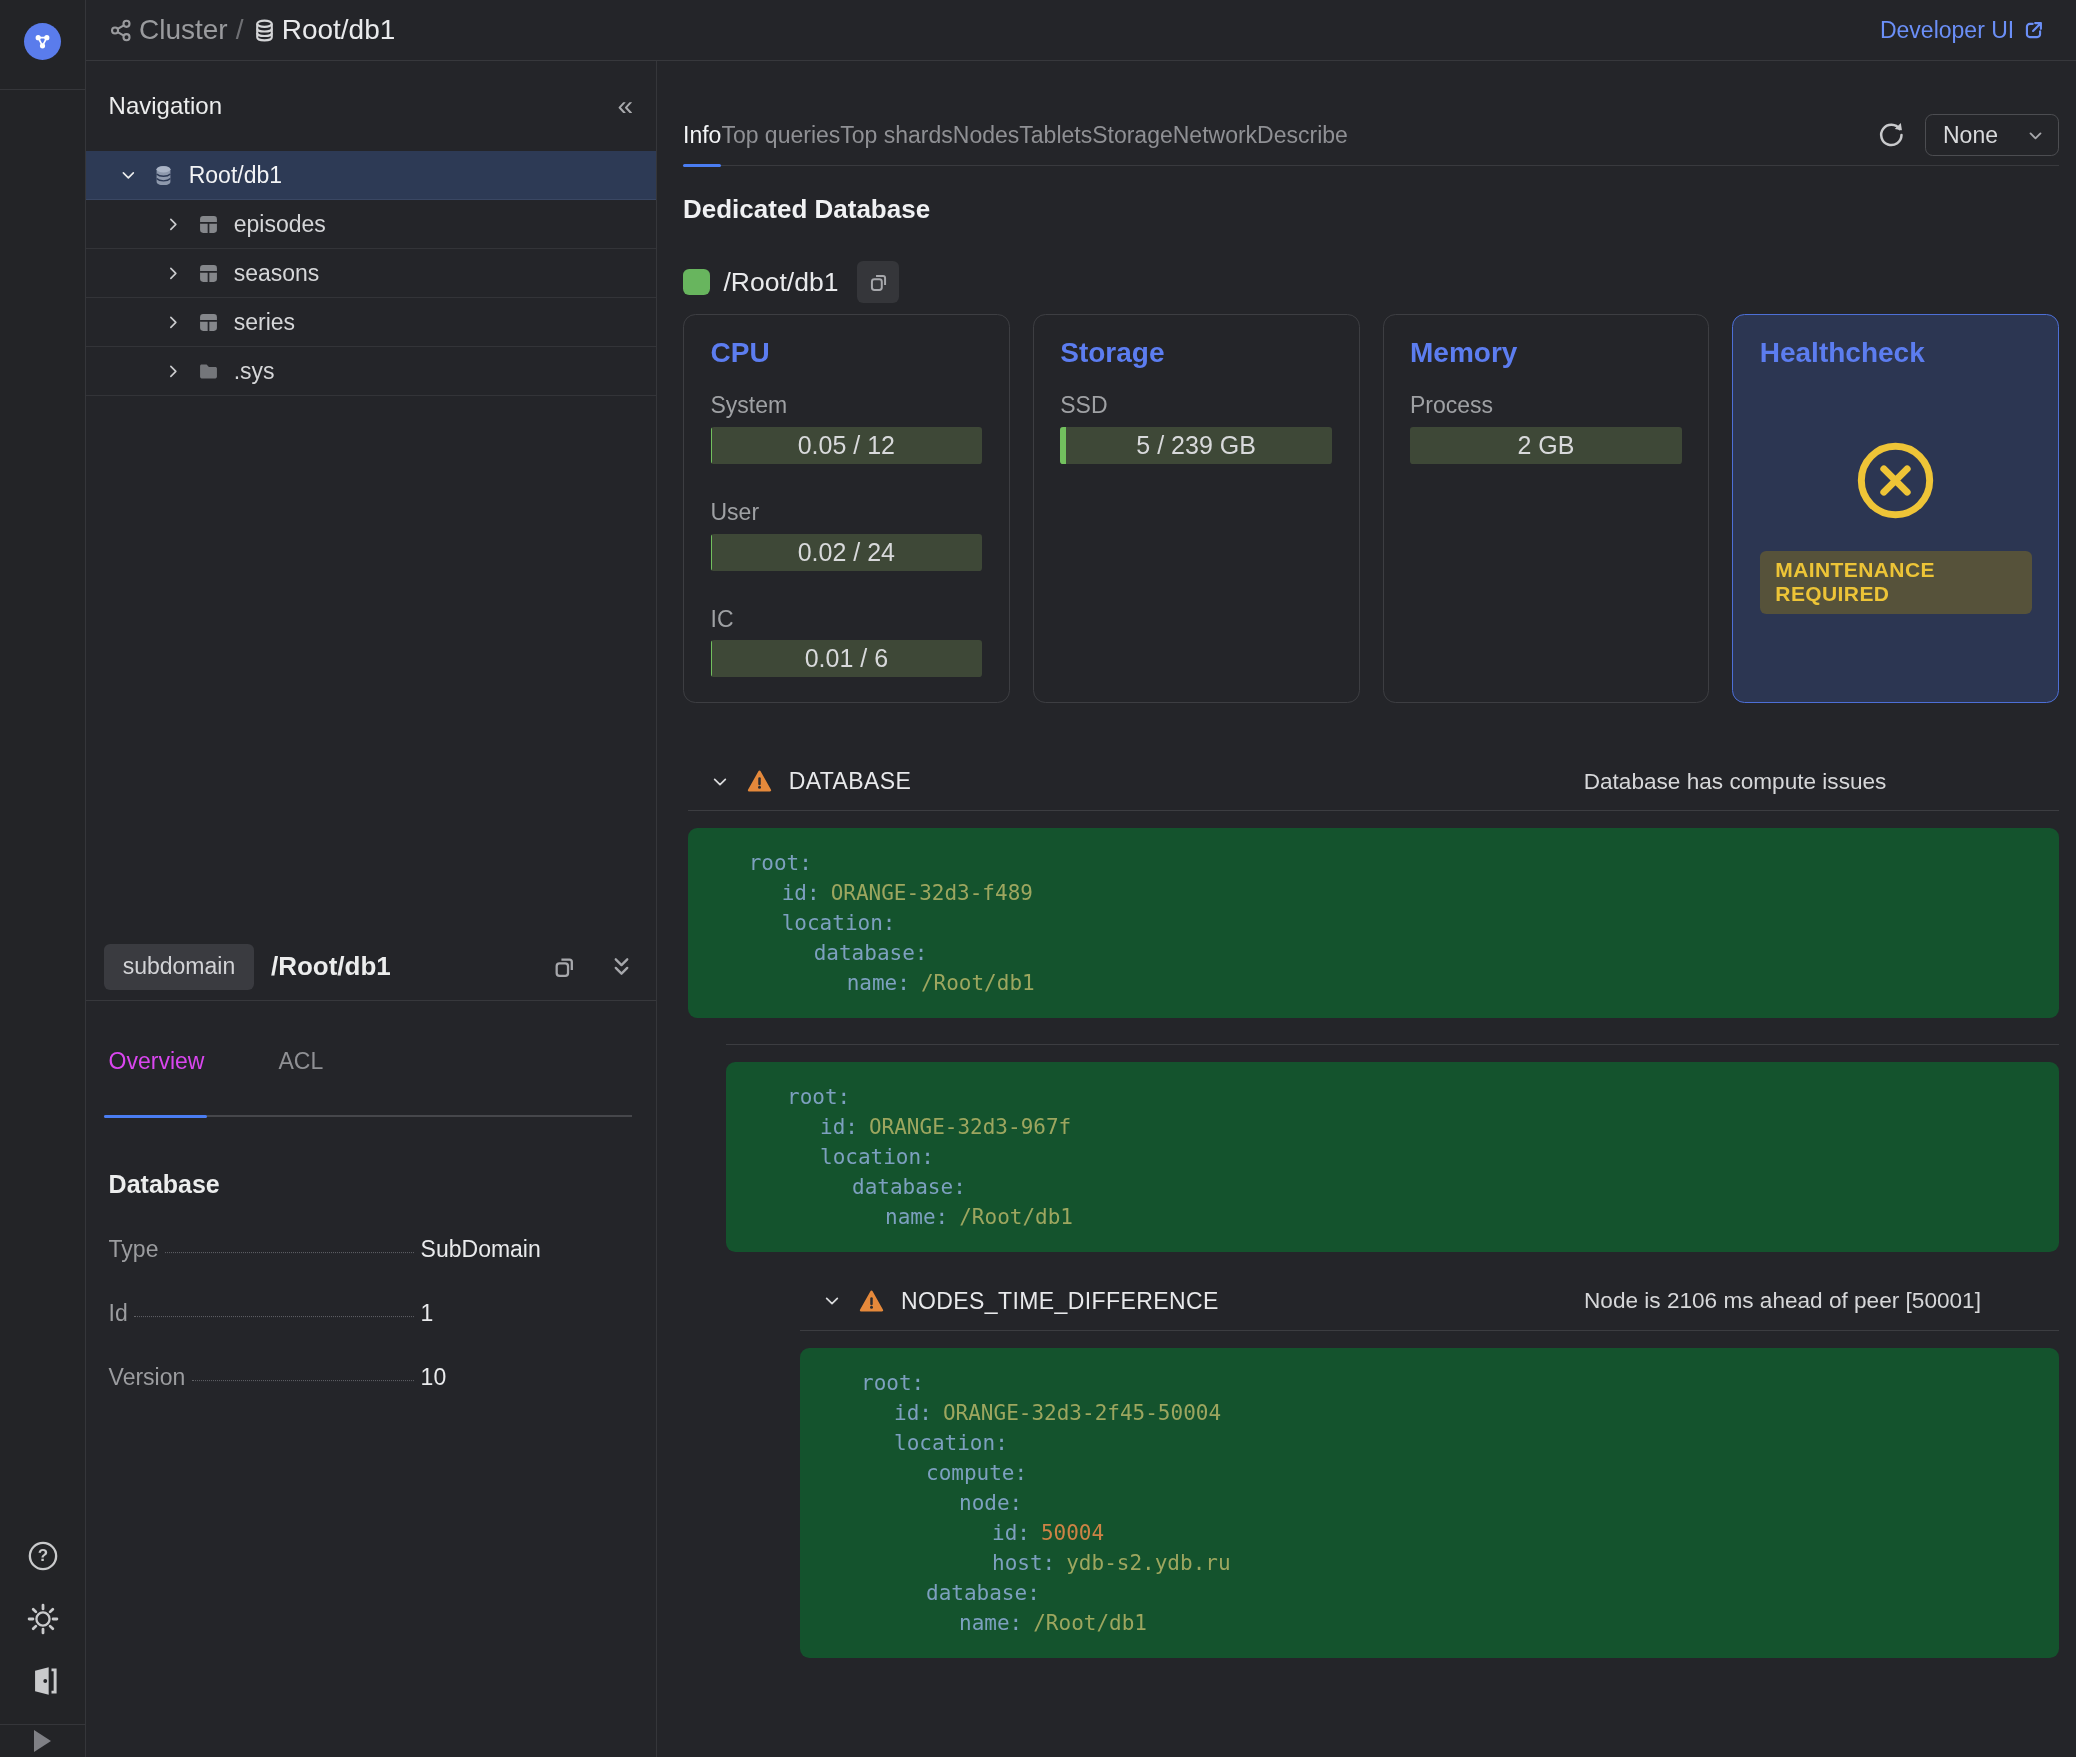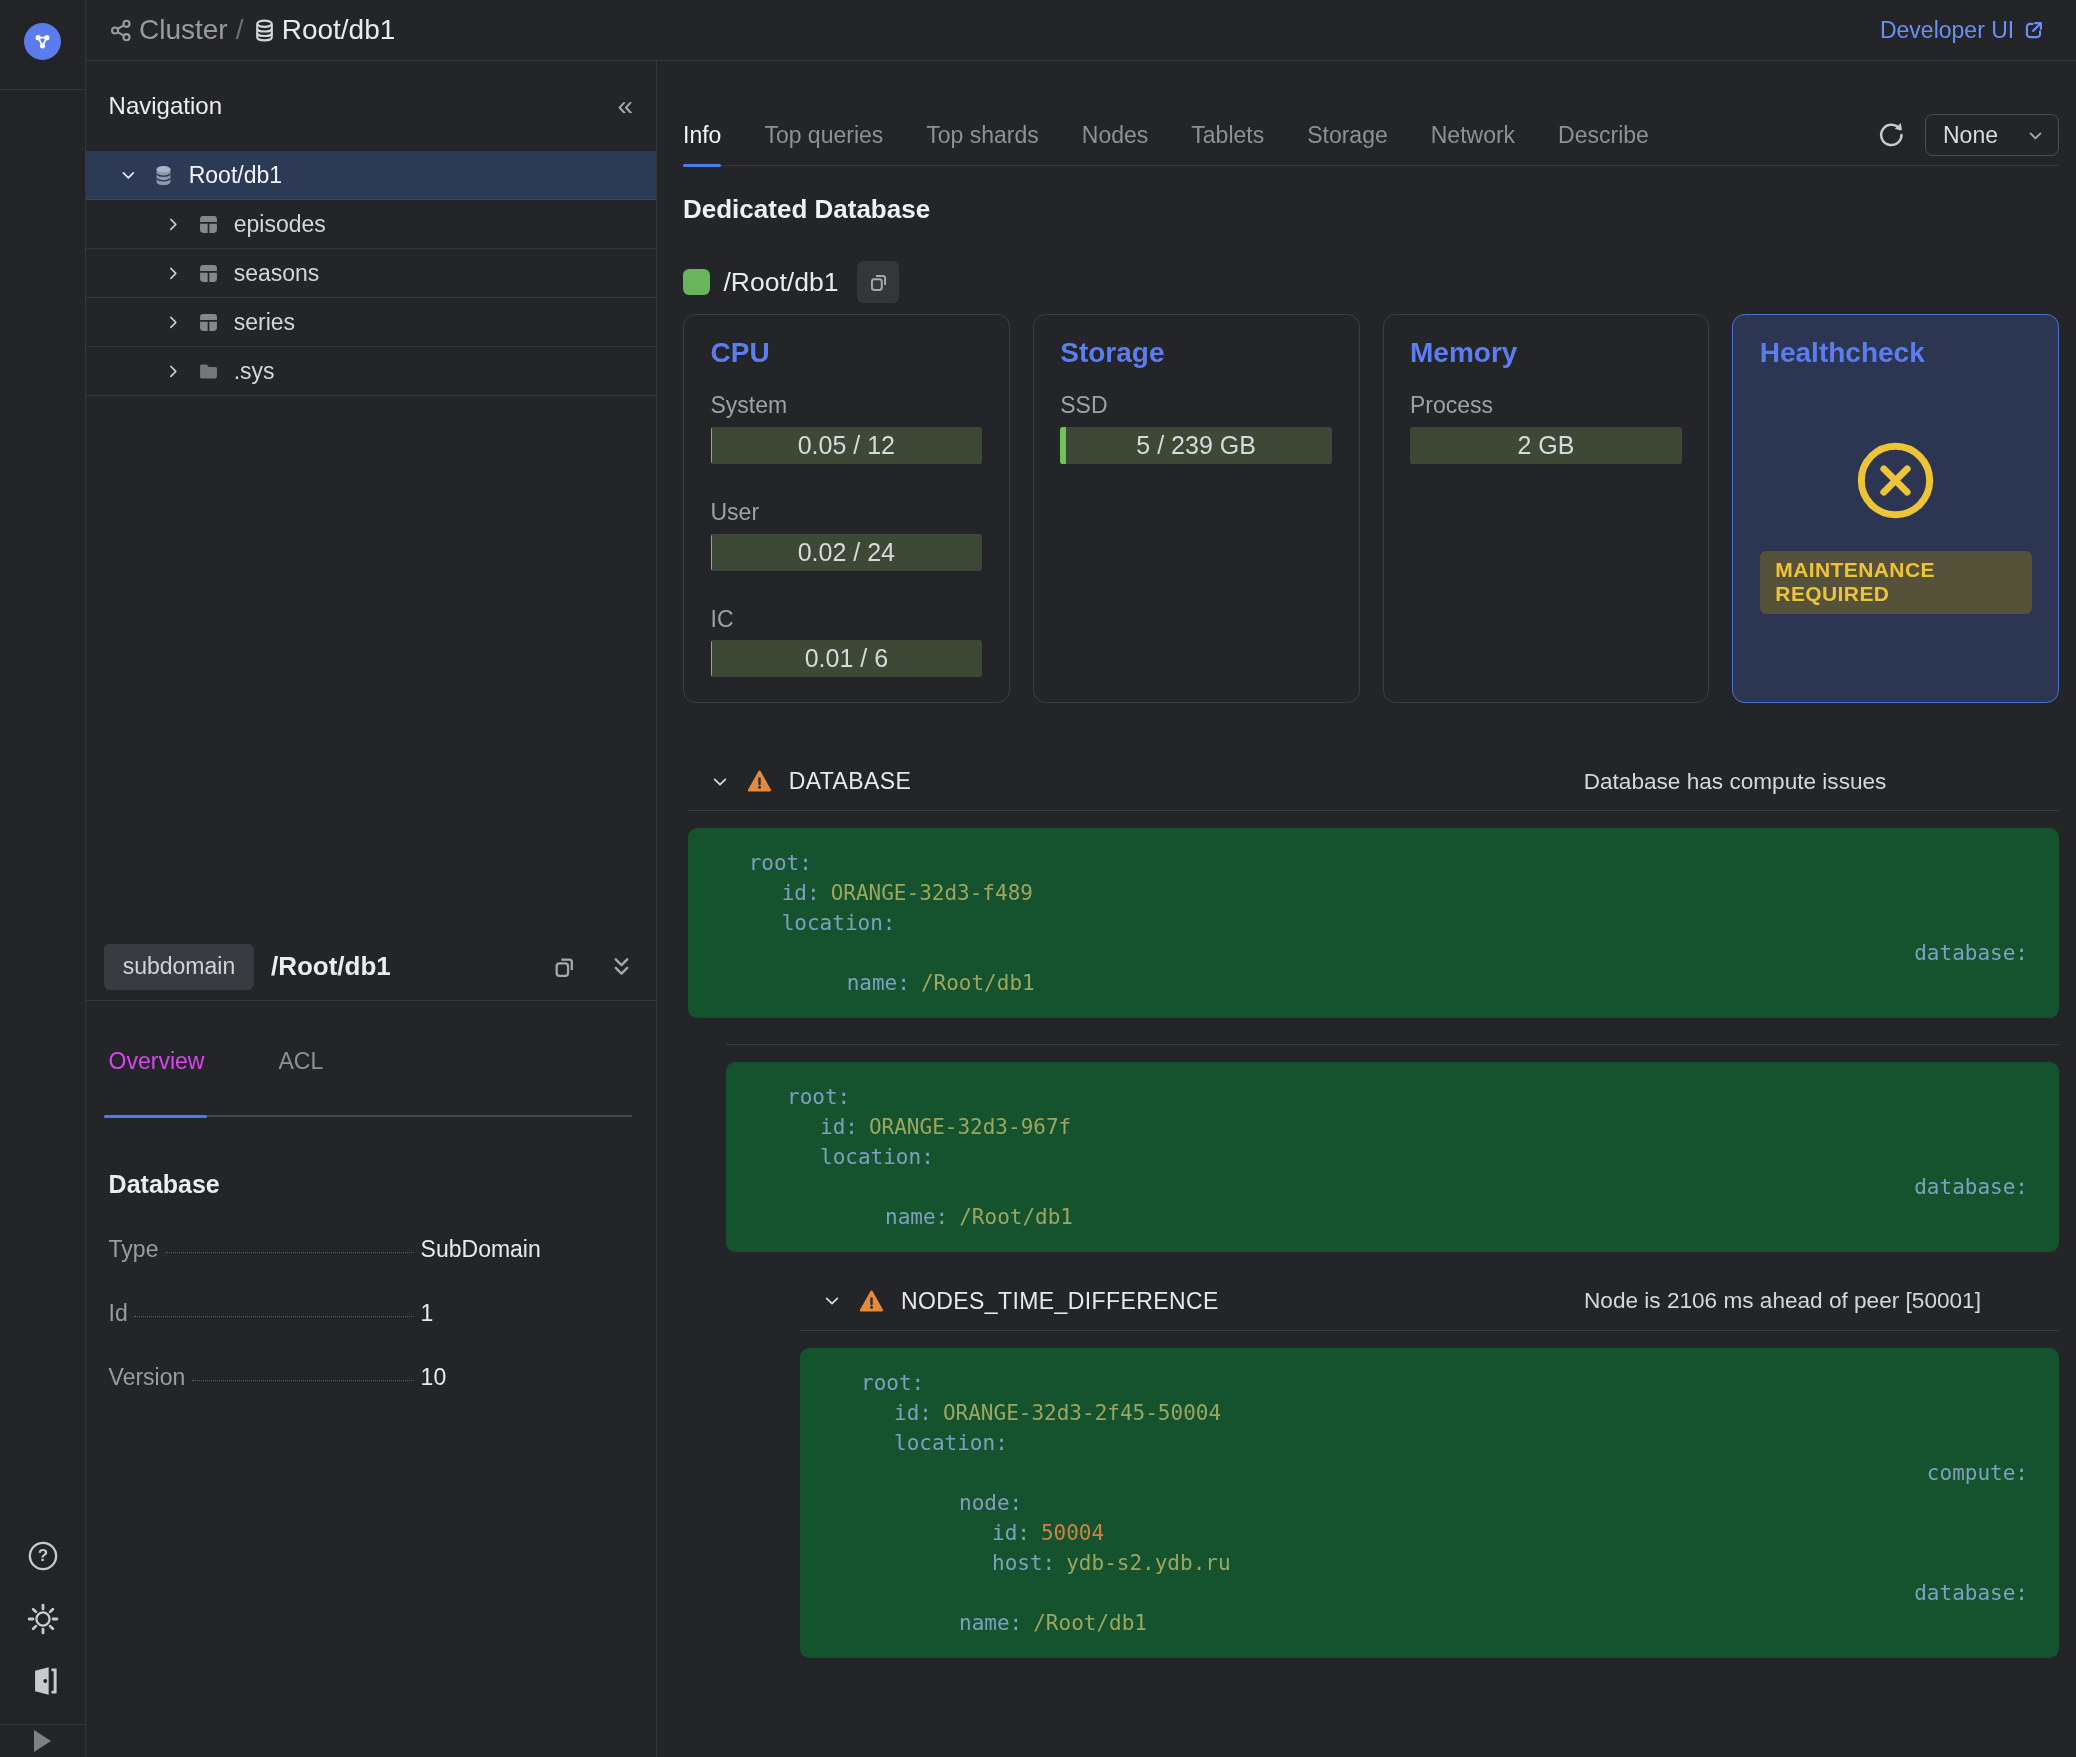--- a/index.html
+++ b/index.html
@@ -55,21 +55,21 @@
   .kv-left{width:312px;flex:none;display:flex;align-items:baseline;}
   .kv-label{color:#9b9c9f;}
   .kv-dots{flex:1;border-bottom:1.6px dotted #626367;margin:0 6.2px;transform:translateY(-3.9px);}
   .kv-value{color:#e9eaec;}
   
   .main{flex:1;min-width:0;padding:21px 18px 0 26px;overflow:hidden;}
   .segctl{width:336px;height:54px;background:#38393e;border-radius:11px;display:flex;align-items:center;padding:3.1px;}
   .seg{height:48px;display:flex;align-items:center;justify-content:center;gap:11px;font-size:23px;border-radius:7.8px;cursor:pointer;}
   .seg.query{flex:1 1 142px;color:#a0a1a5;}
   .seg.diag{flex:1 1 185px;background:#242529;border:0.8px solid #4c4d52;color:#f0f1f3;}
-  .tabrow{margin-top:23px;height:61px;display:flex;align-items:center;gap:43px;border-bottom:1.6px solid #393a3e;position:relative;}
+  .tabrow{margin-top:23px;height:61px;display:flex;align-items:center;border-bottom:1.6px solid #393a3e;position:relative;}
   .tab{position:relative;height:100%;display:flex;align-items:center;font-size:23px;color:#8f9094;cursor:pointer;white-space:nowrap;}
   .tab.active{color:#f4f5f7;}
   .tab.active::after{content:"";position:absolute;left:0;right:0;bottom:-1.6px;height:3.1px;background:#4a7df2;border-radius:1.6px;}
   .tab-controls{margin-left:auto;display:flex;align-items:center;gap:18.7px;}
   .select-btn{height:42px;min-width:134px;border:0.8px solid #4c4d51;border-radius:7.8px;background:none;display:flex;align-items:center;justify-content:space-between;padding:0 14px 0 17px;font-size:23px;color:#d9dadc;cursor:pointer;gap:18.7px;}
   .page-heading{margin-top:28px;font-size:26px;font-weight:bold;color:#f0f1f3;}
   .dbrow{margin-top:36px;display:flex;align-items:center;gap:14px;}
   .status-square{width:26.5px;height:26.5px;border-radius:6.2px;background:#68b55e;}
   .db-path{font-size:26.5px;color:#e9eaec;}
   .copy-chip{width:42px;height:42px;border-radius:6.2px;background:#35363a;border:none;display:flex;align-items:center;justify-content:center;cursor:pointer;margin-left:4.7px;}
@@ -95,21 +95,21 @@
   .issue-head{position:relative;height:45px;display:flex;align-items:center;gap:17px;padding-left:22px;}
   .issue-name{font-size:23px;font-weight:500;color:#e8e9eb;letter-spacing:0.4px;}
   .issue-status{position:absolute;top:50%;transform:translateY(-50%);font-size:22.6px;color:#d6d7d9;white-space:nowrap;}
   .lvl0 .issue-status{left:896px;}
   .lvl1 .issue-status{left:858px;}
   .lvl2 .issue-status{left:784px;}
   .issue-div{margin-top:6.2px;height:0.8px;background:#3c3d41;}
   .codeblock{margin:17px 0 26.5px 0;background:#14532d;border-radius:9.3px;padding:20px 31px 20px 61px;
     font-family:"DejaVu Sans Mono", monospace;font-size:21px;line-height:30px;}
   .cl{white-space:pre;}
-  .ci0{padding-left:0;} .ci1{padding-left:33px;} .ci2{padding-left:65px;text-align:right;} .ci3{padding-left:98px;} .ci4{padding-left:131px;}
+  .ci0{padding-left:0;} .ci1{padding-left:33px;} .ci2{padding-left:65px;} .ci3{padding-left:98px;} .ci4{padding-left:131px;}
   .ck{color:#7da0bf;}
   .cv{margin-left:11px;}
   .t-olive{color:#9da65f;}
   .t-orange{color:#cd8345;}
   svg{display:block;}
 </style>
 </head>
 <body>
 
 <div class="app">

